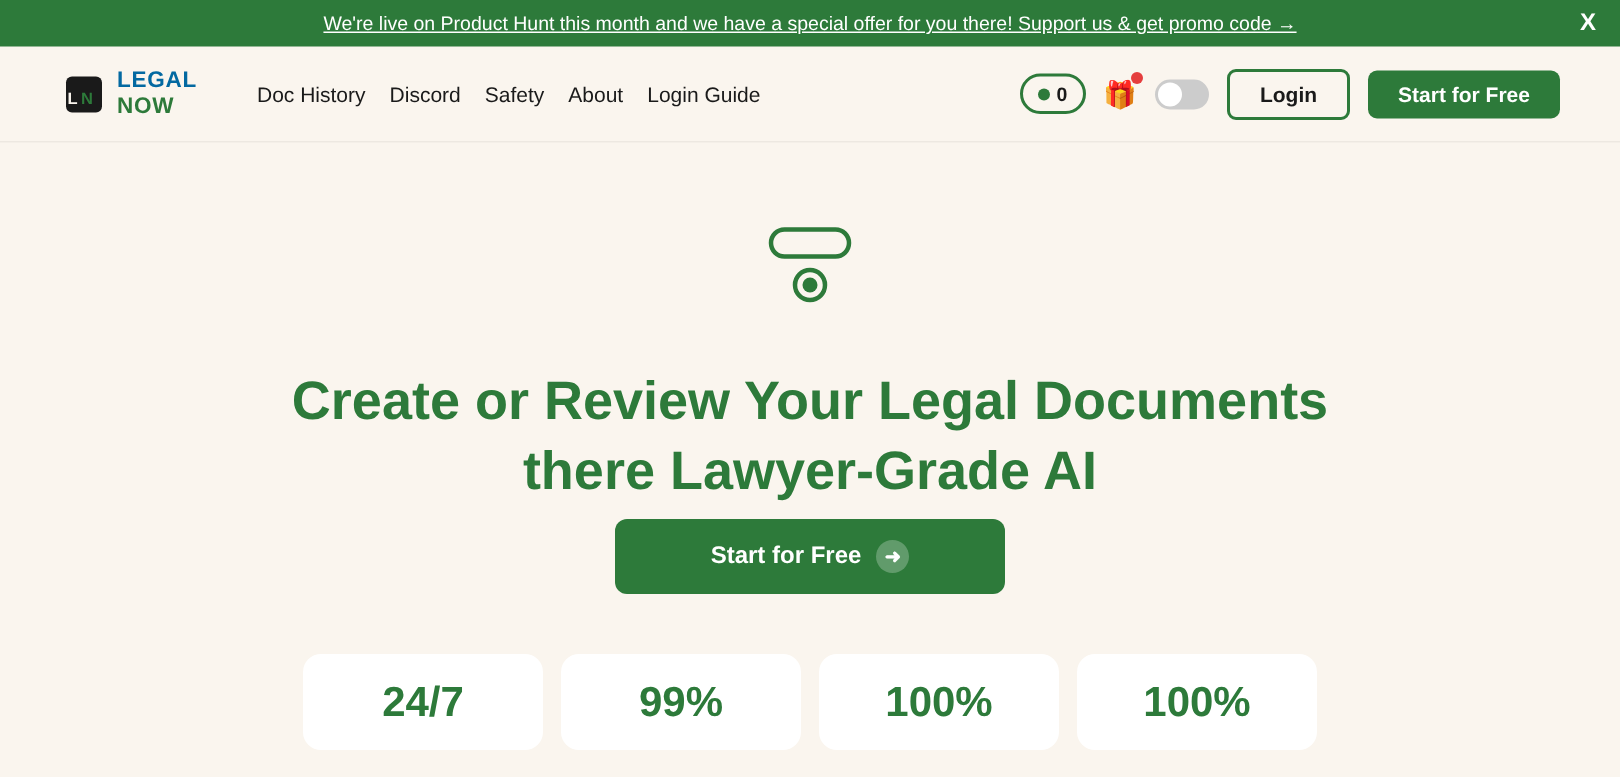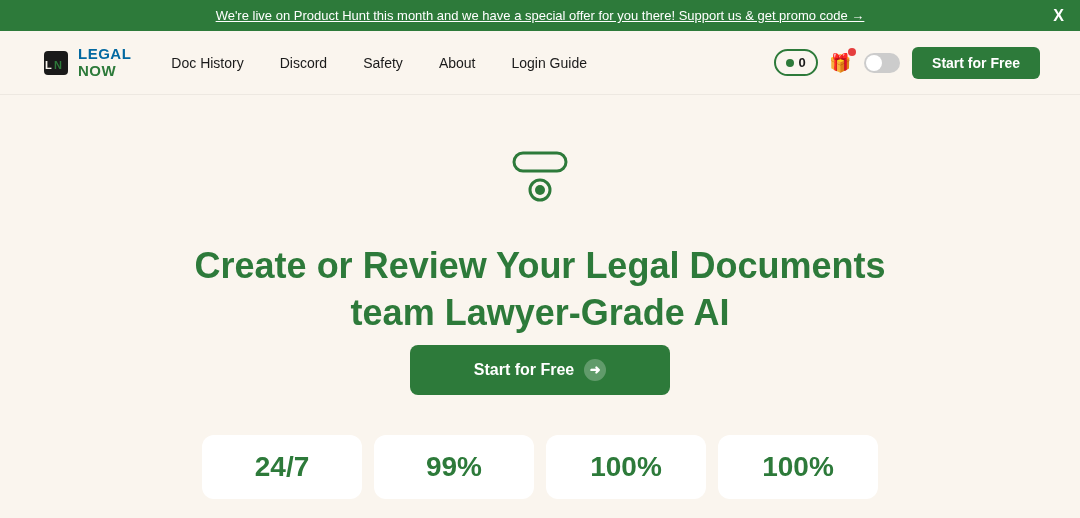--- a/index.html
+++ b/index.html
@@ -65,21 +65,21 @@
       color: #2d7a3a;
     }
     .logo-icon {
       width: 32px;
       height: 32px;
       margin-right: 6px;
     }
 
     .nav-links {
       display: flex;
-      gap: 36px;
+      gap: 16px;
       align-items: center;
       flex: 1;
     }
     .nav-link {
       color: #1a1a1a;
       text-decoration: none;
       font-size: 14px;
       font-weight: 500;
       cursor: pointer;
     }
@@ -281,39 +281,40 @@
     </div>
     <div class="gift-icon-wrap" style="position:relative;">
       <span>🎁</span>
       <div class="gift-badge"></div>
     </div>
     <div class="toggle-wrap">
       <div class="toggle">
         <div class="toggle-thumb"></div>
       </div>
     </div>
+    <button class="btn-login">Login</button>
     <button class="btn-start">Start for Free</button>
   </div>
 </nav>
 
 <div class="hero">
 
   <div class="hero-icon">
     <svg width="80" height="80" viewBox="0 0 80 80" fill="none" xmlns="http://www.w3.org/2000/svg">
 
       <rect x="14" y="18" width="52" height="18" rx="9" stroke="#2d7a3a" stroke-width="3" fill="none"></rect>
 
       <circle cx="40" cy="55" r="10" stroke="#2d7a3a" stroke-width="3" fill="none"></circle>
       <circle cx="40" cy="55" r="5" fill="#2d7a3a"></circle>
     </svg>
   </div>
 
   <h1 class="hero-title">
     <span>Create or Review Your Legal Documents</span><br>
-    <span>team Lawyer-Grade AI</span>
+    <span>there Lawyer-Grade AI</span>
   </h1>
 
 
   <button class="btn-hero">
     <span>Start for Free</span>
     <div class="btn-hero-arrow">➜</div>
   </button>
 </div>
 
 <div class="stats-bar">

